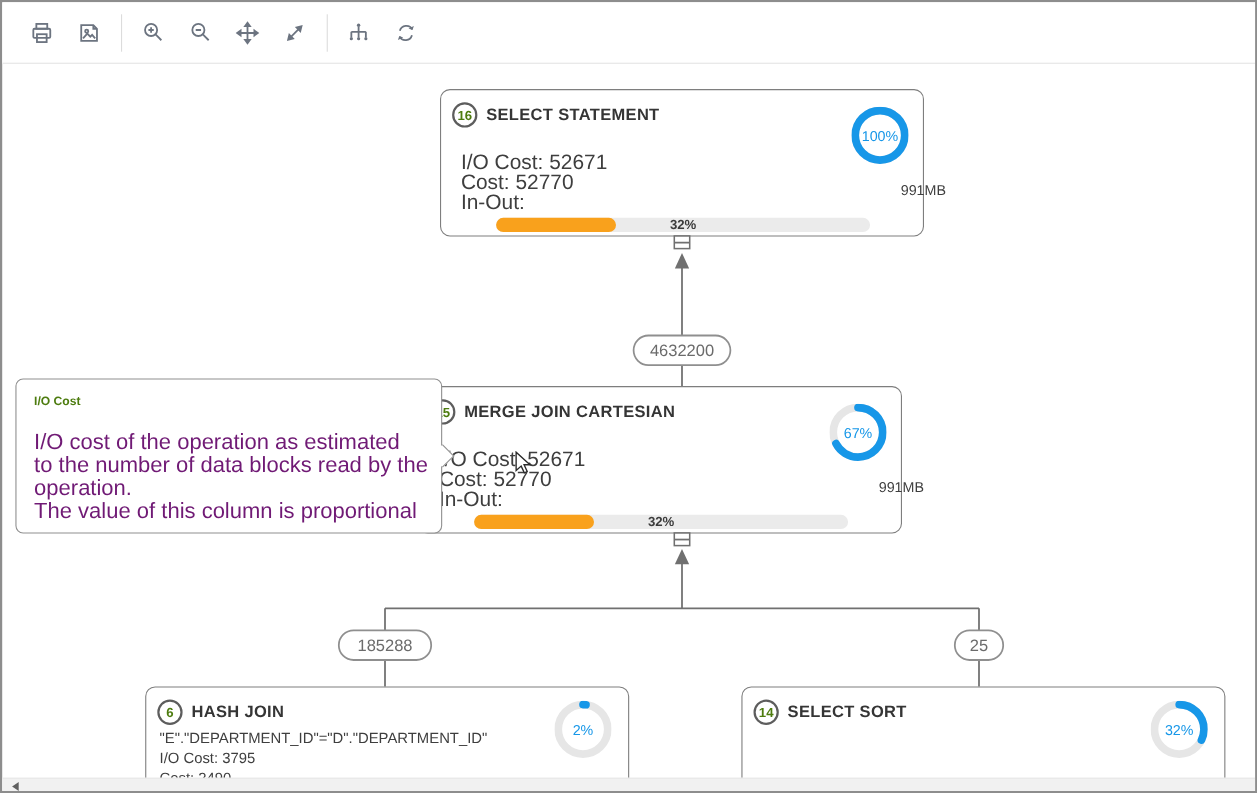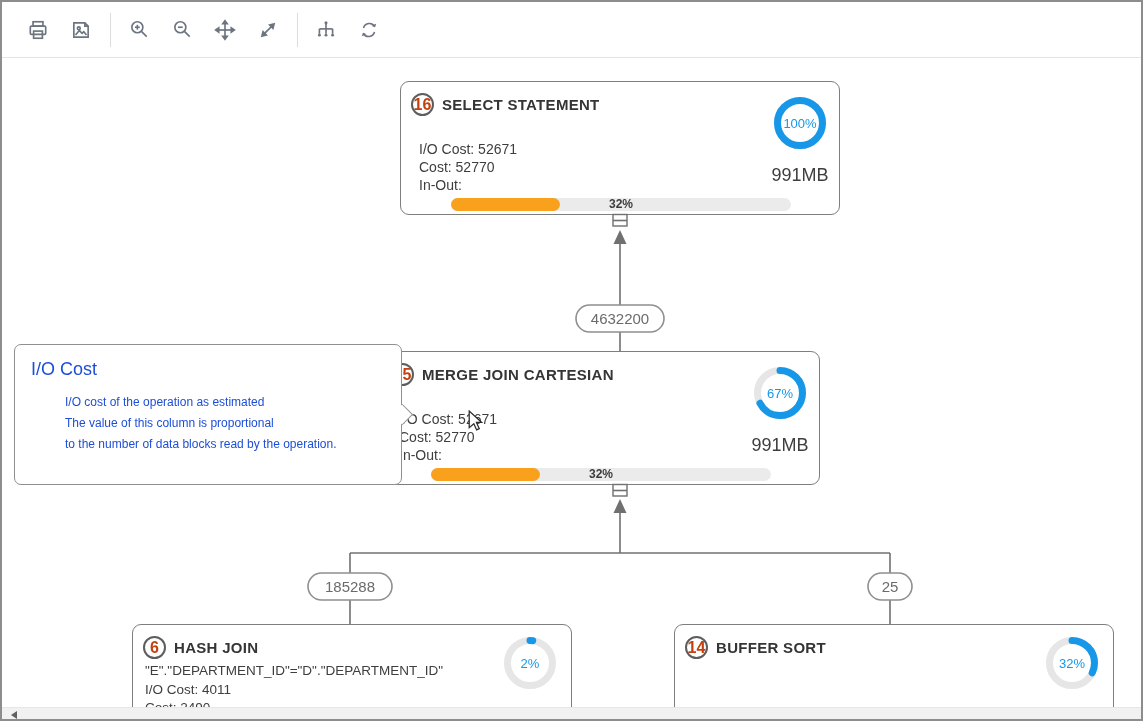--- a/index.html
+++ b/index.html
@@ -21,55 +21,55 @@
   .tbtn svg{ stroke:#6c7480; fill:none; stroke-width:1.5; }
   .tsep{ width:1px; height:34px; background:#dcdcdc; margin:0 14px 0 0; }
   
   .card{
     position:absolute; width:440px; height:134px; background:#fff;
     border:1.6px solid #7e7e7e; border-radius:9px; z-index:1;
   }
   .badge{
     position:absolute; left:10px; top:11px; width:23px; height:23px;
     border:2px solid #5d5d5d; border-radius:50%;
-    font-size:16px; font-weight:bold; color:#c2410c;
+    font-size:12px; font-weight:bold; color:#4d7c0f;
     display:flex; align-items:center; justify-content:center;
   }
   .title{
     position:absolute; left:41px; top:14px;
     font-size:15px; font-weight:bold; color:#353535; letter-spacing:.3px;
   }
-  .lines{ position:absolute; left:18px; top:58px; font-size:14px; color:#3e3e3e; line-height:18px; }
+  .lines{ position:absolute; left:18px; top:58px; font-size:19px; color:#3e3e3e; line-height:18px; }
   .lines2{ position:absolute; left:12px; top:37px; font-size:13.5px; color:#3e3e3e; line-height:18.5px; }
   .ringwrap{ position:absolute; width:52px; height:52px; }
   .ringwrap svg{ transform:rotate(-90deg); }
   .ring-track{ fill:none; stroke:#e6e6e6; stroke-width:7; }
   .ring-arc{ fill:none; stroke:#1797e8; stroke-width:7; stroke-linecap:round; }
   .ring-label{
     position:absolute; left:0; top:0; width:52px; height:52px;
     display:flex; align-items:center; justify-content:center;
     font-size:13px; font-weight:normal; color:#1797e8;
   }
-  .size-label{ position:absolute; width:120px; text-align:center; font-size:18px; color:#3e3e3e; }
+  .size-label{ position:absolute; width:120px; text-align:right; font-size:13px; color:#3e3e3e; }
   .pbar{
     position:absolute; left:50px; top:116px; width:340px; height:13px;
     background:#ebebeb; border-radius:7px;
   }
   .pfill{ position:absolute; left:0; top:0; height:13px; background:#f9a11c; border-radius:7px; }
   .plabel{
     position:absolute; left:0; top:0; width:340px; height:13px; text-align:center;
     font-size:12px; color:#3c3c3c; line-height:13px; font-weight:bold;
   }
   
   .tooltip{
     position:absolute; left:12px; top:342px; width:388px; height:141px;
     background:#fff; border:1.6px solid #8f8f8f; border-radius:7px; z-index:3;
   }
-  .tooltip .tt-title{ position:absolute; left:16px; top:14px; font-size:18px; font-weight:normal; color:#1d4ed8; }
-  .tooltip .tt-body{ position:absolute; left:16px; top:47px; font-size:12px; color:#1d4ed8; line-height:21px;margin-left:34px; }
+  .tooltip .tt-title{ position:absolute; left:16px; top:14px; font-size:11px; font-weight:bold; color:#4d7c0f; }
+  .tooltip .tt-body{ position:absolute; left:16px; top:47px; font-size:20px; color:#701a75; line-height:21px; }
   .tt-pointer{
     position:absolute; right:-9px; top:62px; width:15px; height:15px;
     background:#fff; transform:rotate(45deg);
     border-top:1.6px solid #8f8f8f; border-right:1.6px solid #8f8f8f;
   }
   
   .overlay{ position:absolute; left:0; top:0; z-index:2; pointer-events:none; }
   .edge-line{ stroke:#707070; stroke-width:1.6; fill:none; }
   .edge-arrow{ fill:#707070; stroke:none; }
   .toggle-box{ fill:#fff; stroke:#707070; stroke-width:1.4; }
@@ -207,36 +207,36 @@
       <div class="pfill" style="width: 32%;"></div>
       <div class="plabel">32%</div>
     </div>
   </div>
 
   <div class="card" style="left:130px;top:622px;">
     <div class="badge">6</div>
     <div class="title">HASH JOIN</div>
     <div class="lines2">
       <div>"E"."DEPARTMENT_ID"="D"."DEPARTMENT_ID"</div>
-      <div>I/O Cost: 4011</div>
+      <div>I/O Cost: 3795</div>
       <div>Cost: 2490</div>
     </div>
     <div class="ringwrap" style="left:371px;top:12px;">
       <svg width="52" height="52" viewBox="0 0 52 52">
           <circle class="ring-track" cx="26" cy="26" r="22.5"></circle>
           <circle class="ring-arc" cx="26" cy="26" r="22.5" stroke-dasharray="2.827433388230814 141.3716694115407"></circle>
         </svg>
       <div class="ring-label">2%</div>
     </div>
     <div class="size-label" style="left:337px;top:79px;">26MB</div>
   </div>
 
   <div class="card" style="left:672px;top:622px;">
     <div class="badge">14</div>
-    <div class="title">BUFFER SORT</div>
+    <div class="title">SELECT SORT</div>
     <div class="ringwrap" style="left:371px;top:12px;">
       <svg width="52" height="52" viewBox="0 0 52 52">
           <circle class="ring-track" cx="26" cy="26" r="22.5"></circle>
           <circle class="ring-arc" cx="26" cy="26" r="22.5" stroke-dasharray="45.23893421169302 141.3716694115407"></circle>
         </svg>
       <div class="ring-label">32%</div>
     </div>
     <div class="size-label" style="left:337px;top:79px;">550B</div>
   </div>
 
@@ -259,22 +259,22 @@
     <rect class="pill" x="866" y="571" width="44" height="27" rx="13.5"></rect>
     <text class="pill-text" x="888" y="589.5">25</text>
     <rect class="toggle-box" x="611" y="482.5" width="14" height="11.5"></rect>
     <line class="edge-line" x1="611" y1="488.5" x2="625" y2="488.5"></line>
   </svg>
 
   <div class="tooltip">
     <div class="tt-title">I/O Cost</div>
     <div class="tt-body">
       <div>I/O cost of the operation as estimated</div>
+      <div>to the number of data blocks read by the operation.</div>
       <div>The value of this column is proportional</div>
-      <div>to the number of data blocks read by the operation.</div>
     </div>
     <div class="tt-pointer"></div>
   </div>
 
   <svg class="cursor" width="15" height="22" viewBox="0 0 14 21">
     <path d="M1,1 L1,16.9 L5.4,13.1 L8.1,19 L10.6,17.8 L7.9,11.9 L13,11.9 Z" fill="#ffffff" stroke="#2b2b2b" stroke-width="1.2"></path>
   </svg>
 
   <div class="hscroll">
     <div class="hscroll-left-arrow"></div>

